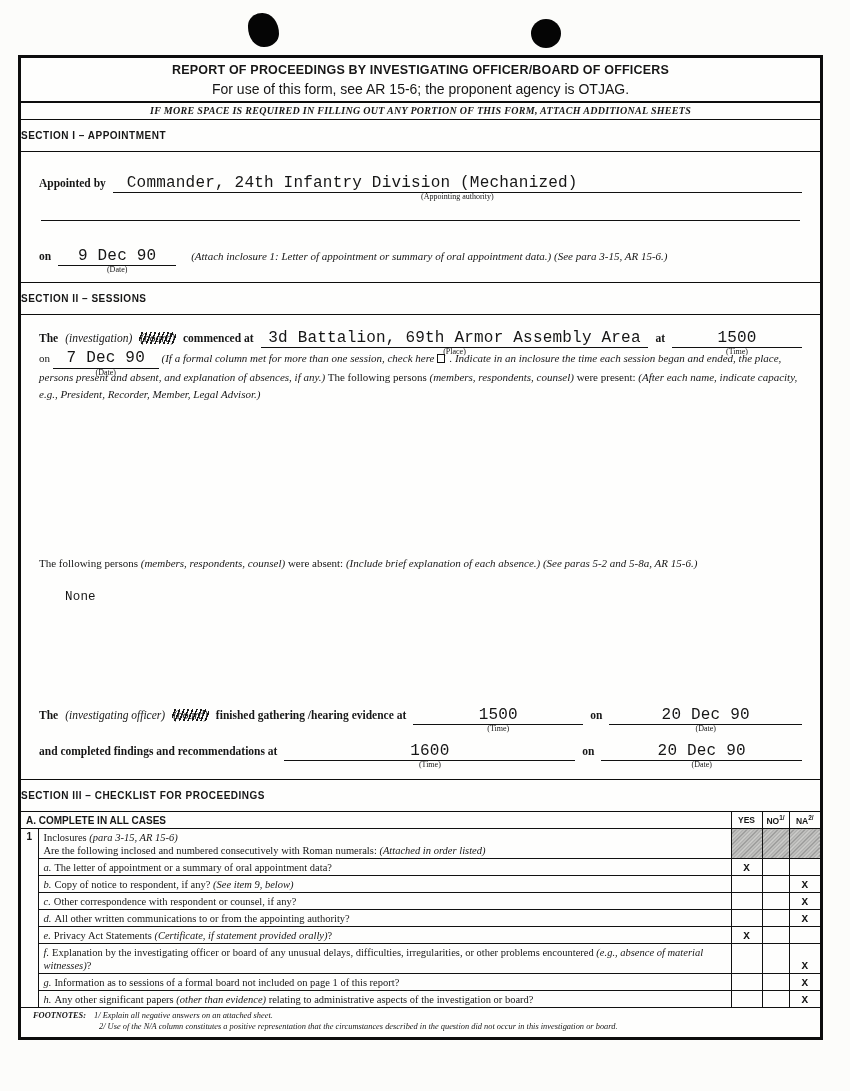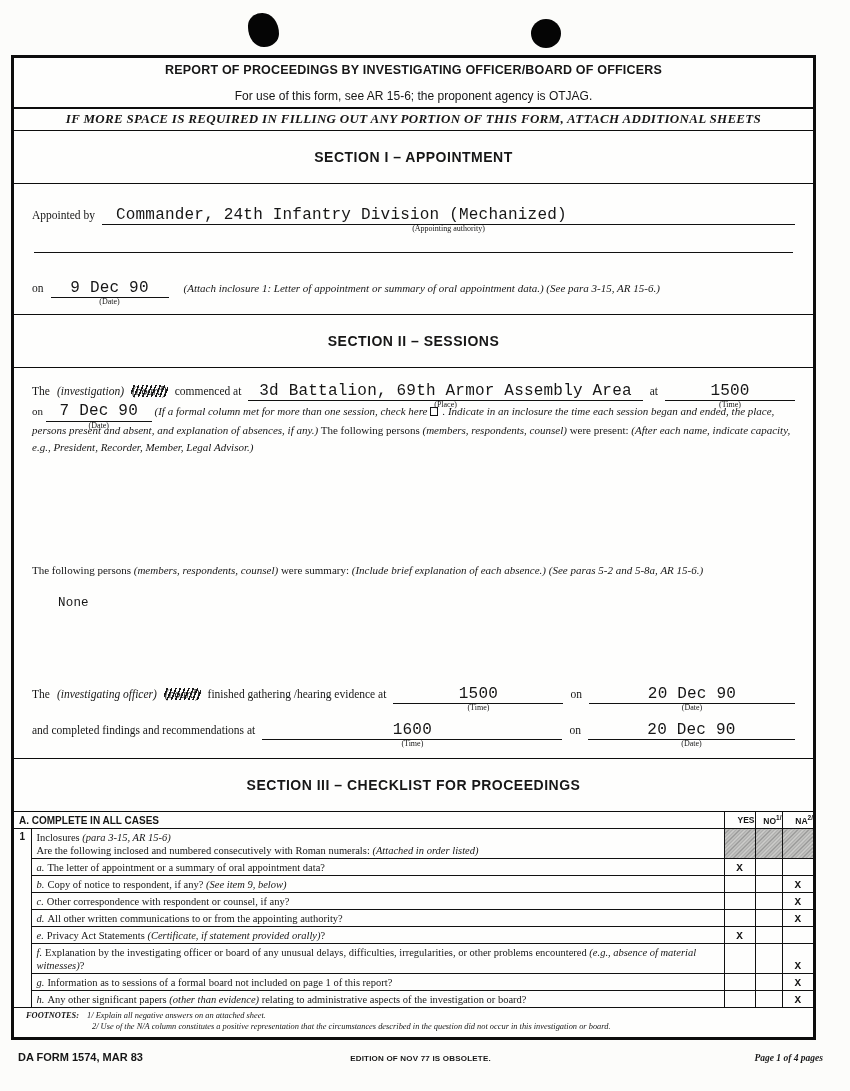--- a/index.html
+++ b/index.html
@@ -6,33 +6,33 @@
   html,body { width:850px; height:1091px; }
   body { background:#efeeea; font-family:"Liberation Serif", serif; }
   .page { position:relative; width:850px; height:1091px; background:#fcfcfa; overflow:hidden; color:#161616; }
 
   
   .fastener { position:absolute; background:#050505; }
   .fastener.left { left:248px; top:13px; width:31px; height:34px; border-radius:46% 54% 48% 52% / 38% 62% 40% 60%; }
   .fastener.right { left:531px; top:19px; width:30px; height:29px; border-radius:50%; }
 
   
-  .sheet { position:absolute; left:11px; top:55px; width:805px; height:985px; border:3px solid #0d0d0d; background:#fefefd; display:flex; flex-direction:column; overflow:hidden; }
+  .sheet { position:absolute; left:18px; top:55px; width:805px; height:985px; border:3px solid #0d0d0d; background:#fefefd; display:flex; flex-direction:column; overflow:hidden; }
 
   .title-block { text-align:center; padding:5px 10px 4px; }
   .form-title { font-family:"Liberation Sans", sans-serif; font-weight:700; font-size:12.5px; letter-spacing:.2px; }
-  .form-subtitle { font-family:"Liberation Sans", sans-serif; font-size:12px; margin-top:12px; }
-
-  .notice { border-top:2px solid #0d0d0d; text-align:center; font-style:italic; font-weight:600; font-size:13px; padding:2px 0 3px; letter-spacing:.3px; }
-
-  .section-bar { border-top:1.5px solid #0d0d0d; border-bottom:1.5px solid #0d0d0d; text-align:center; font-family:"Liberation Sans", sans-serif; font-weight:700; font-size:14px; letter-spacing:.5px; padding:18px 0; }
+  .form-subtitle { font-family:"Liberation Sans", sans-serif; font-size:14px; margin-top:4px; }
+
+  .notice { border-top:2px solid #0d0d0d; text-align:center; font-style:italic; font-weight:600; font-size:10px; padding:2px 0 3px; letter-spacing:.3px; }
+
+  .section-bar { border-top:1.5px solid #0d0d0d; border-bottom:1.5px solid #0d0d0d; text-align:left; font-family:"Liberation Sans", sans-serif; font-weight:700; font-size:10px; letter-spacing:.5px; padding:10px 0; }
 
   .sec1 { height:130px; padding:22px 18px 0; font-size:11.5px; }
   .fill-line { display:flex; align-items:baseline; gap:7px; }
-  .lbl { white-space:nowrap; }
+  .lbl { white-space:nowrap;font-weight:bold; }
   .em { font-style:italic; }
   .field { position:relative; border-bottom:1.2px solid #111; text-align:center; }
   .field.left-text { text-align:left; padding-left:14px; }
   .grow { flex:1; }
   .typed { font-family:"Liberation Mono", monospace; font-size:16px; letter-spacing:.2px; white-space:nowrap; }
   .caption { position:absolute; left:0; right:0; top:100%; text-align:center; font-size:8px; line-height:10px; font-family:"Liberation Serif", serif; }
   .blank-rule { border-bottom:1.2px solid #111; height:28px; margin:0 2px; }
   .onrow { margin-top:26px; }
   .w118 { width:118px; }
   .note { font-style:italic; font-size:11px; margin-left:8px;text-align:right; }
@@ -51,21 +51,21 @@
   .w170 { width:170px; }
   .fx1 { flex:1; }
   .fx14 { flex:1.45; }
   .comprow { margin-top:17px; margin-bottom:14px; }
 
   
   table.checklist { width:100%; border-collapse:collapse; border:hidden; table-layout:fixed; font-size:10.5px; }
   .checklist th, .checklist td { border:1.2px solid #111; }
   .c-num { width:17px; } .c-yes { width:31px; } .c-no { width:27px; } .c-na { width:31px; }
   .t-head { font-family:"Liberation Sans", sans-serif; font-weight:700; font-size:10px; text-align:left; padding:2.5px 5px; }
-  .t-col { font-family:"Liberation Sans", sans-serif; font-weight:700; font-size:8.5px; text-align:right; padding:2px 0; }
+  .t-col { font-family:"Liberation Sans", sans-serif; font-weight:700; font-size:8.5px; text-align:center; padding:2px 0; }
   .t-col sup { font-size:6.5px; }
   .t-num { text-align:center; vertical-align:top; font-family:"Liberation Sans", sans-serif; font-weight:700; font-size:10px; padding-top:2px; }
   .t-q { padding:1.5px 5px; line-height:13px; }
   .t-q .ltr { font-style:italic; margin-right:3px; }
   .t-ans { text-align:center; vertical-align:bottom; font-family:"Liberation Mono", monospace; font-weight:700; font-size:11px; padding-bottom:1px; }
   .hatch { background:repeating-linear-gradient(135deg, #8f8f8f 0 1px, #cdcdcb 1px 2.6px); }
 
   .footnotes { border-top:1.5px solid #111; padding:3px 10px 5px 12px; font-size:8.4px; font-style:italic; line-height:10.5px; }
   .fn-label { font-weight:700; margin-right:8px; }
   .fn2 { margin-left:66px; }
@@ -142,21 +142,21 @@
         <span>were present:</span>
         <i>(After each name, indicate capacity, e.g., President, Recorder, Member, Legal Advisor.)</i>
       </p>
 
 
       <div class="spacer1"></div>
 
       <p class="para">
         <span>The following persons</span>
         <i>(members, respondents, counsel)</i>
-        <span>were summary:</span>
+        <span>were absent:</span>
         <i>(Include brief explanation of each absence.) (See paras 5-2 and 5-8a, AR 15-6.)</i>
       </p>
 
       <div class="typed-entry">None</div>
 
       <div class="spacer2"></div>
 
       <div class="fill-line finrow">
         <span class="lbl">The</span>
         <span class="em">(investigating officer)</span>
@@ -267,19 +267,14 @@
 
     <div class="footnotes">
       <div>
         <span class="fn-label">FOOTNOTES:</span><span>1/ Explain all negative answers on an attached sheet.</span>
       </div>
       <div class="fn2">2/ Use of the N/A column constitutes a positive representation that the circumstances described in the question did not occur in this investigation or board.</div>
     </div>
 
   </div>
 
-  <div class="page-footer">
-    <span class="ff-left">DA FORM 1574, MAR 83</span>
-    <span class="ff-center">EDITION OF NOV 77 IS OBSOLETE.</span>
-    <span class="ff-right">Page 1 of 4 pages</span>
-  </div>
 
 </div>
 
 </body></html>

